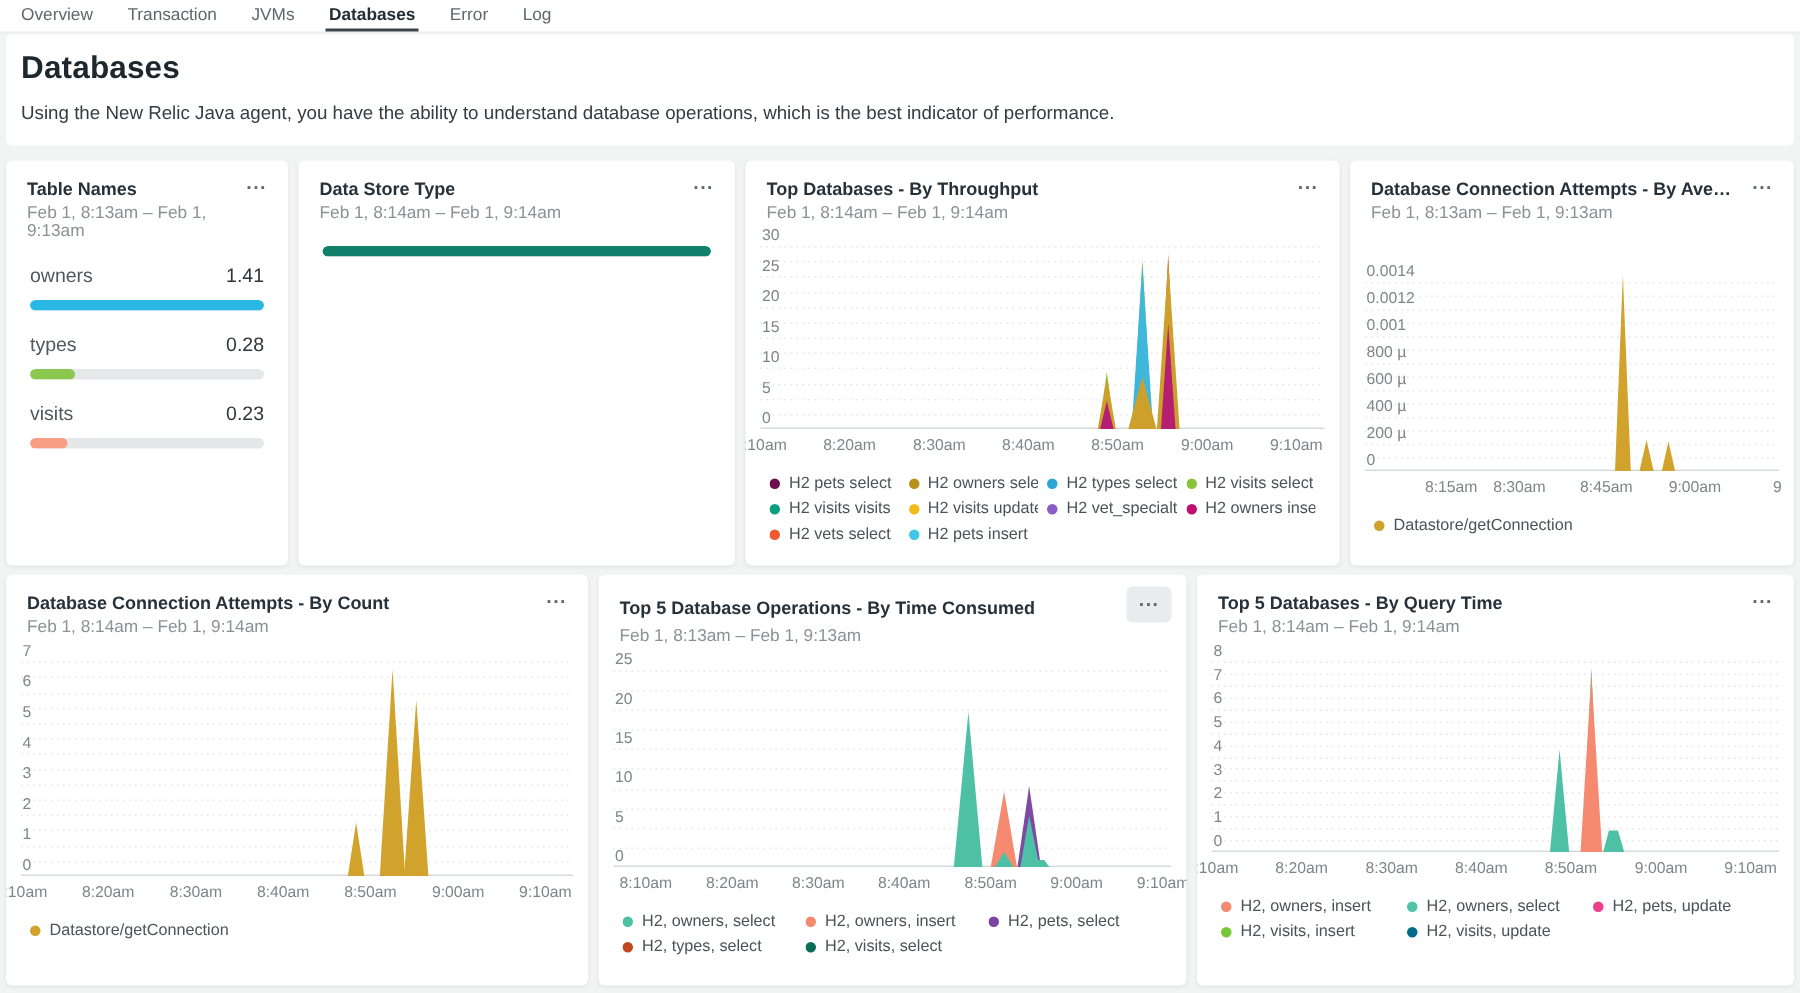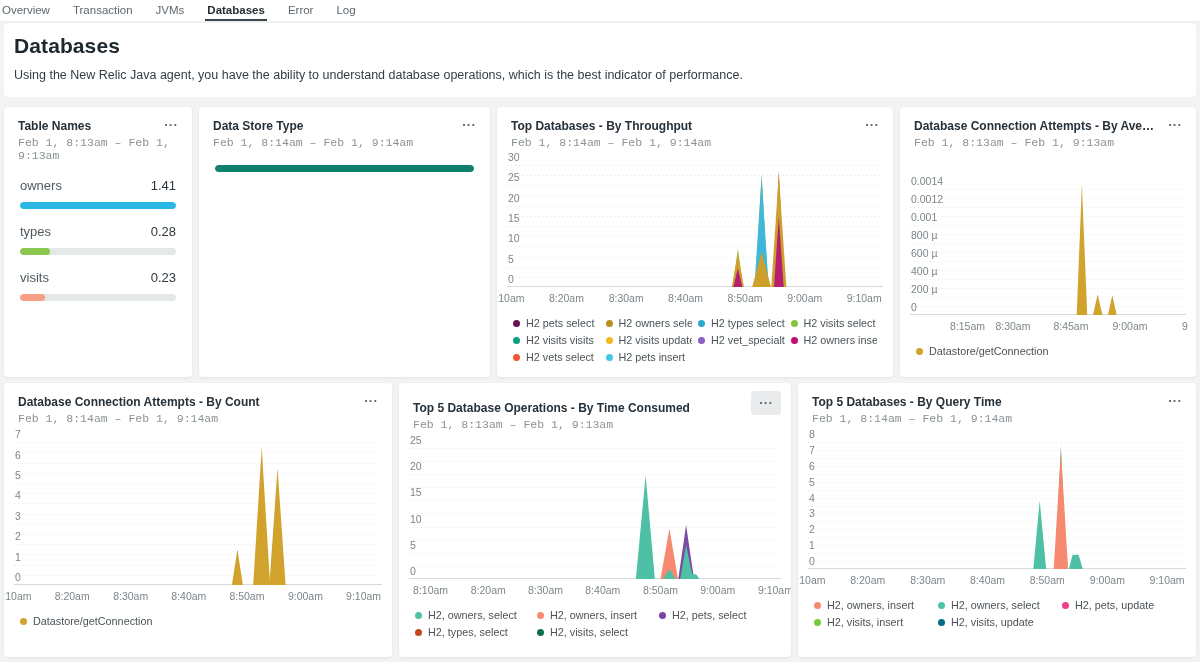--- a/index.html
+++ b/index.html
@@ -1,43 +1,43 @@
 <!DOCTYPE html>
 <html><head>
 <meta charset="utf-8">
 <style>
   html,body{margin:0;padding:0;background:#f2f3f3;}
   body{width:1200px;height:662px;overflow:hidden;font-family:"Liberation Sans",sans-serif;-webkit-font-smoothing:antialiased;}
   
-  .nav{background:#fff;height:21px;display:flex;align-items:stretch;padding-left:0;border-bottom:1px solid #eceeee;}
+  .nav{background:#fff;height:21px;display:flex;align-items:stretch;padding-left:12px;border-bottom:1px solid #eceeee;}
   .nav-item{font-size:11.5px;color:#5d676c;display:flex;align-items:center;padding:0 2px;margin-right:19px;cursor:pointer;border-bottom:2px solid transparent;}
   .nav-item.active{color:#232d33;font-weight:700;border-bottom:2px solid #3a444b;}
   
   .header-card{background:#fff;margin:1px 4px 0;border-radius:4px;padding:11px 10px 15px;height:auto;}
   .header-card h1{margin:0;font-size:21px;font-weight:700;color:#1d272e;letter-spacing:.1px;}
   .header-card p{margin:10px 0 0;font-size:12.5px;color:#333d43;}
   
   .grid{padding:0 4px;margin-top:10px;}
   .row{display:flex;gap:7px;}
   .row + .row{margin-top:6px;}
   .panel{background:#fff;border-radius:4px;box-shadow:0 1px 3px rgba(0,0,0,.07);padding:12px 14px;box-sizing:border-box;overflow:hidden;position:relative;}
   .row1 .panel{height:270px;}
   .row2 .panel{height:274px;}
   #p-tables{flex:0 0 188px;}
   #p-store{flex:0 0 291px;}
   #p-throughput{flex:0 0 396px;}
   #p-avg{flex:0 0 296px;}
   #p-count{flex:0 0 388px;}
   #p-time{flex:0 0 392px;}
   #p-query{flex:0 0 398px;}
-  .panel-title-row{display:flex;align-items:flex-end;justify-content:space-between;}
+  .panel-title-row{display:flex;align-items:center;justify-content:space-between;}
   .panel-title-row h3{margin:0;font-size:12px;font-weight:700;color:#26313a;white-space:nowrap;overflow:hidden;text-overflow:ellipsis;}
   .menu{border:none;background:none;color:#5f6a70;font-size:13px;font-weight:700;line-height:6px;letter-spacing:1px;padding:2px 4px 8px;margin:-2px -4px 0 6px;border-radius:4px;cursor:pointer;flex:none;}
   .menu.hl{background:#e9ebec;padding:6px 8px 12px;margin-top:-4px;}
-  .panel-time{font-size:11.5px;color:#8a9296;margin-top:3px;font-family:Liberation Mono, monospace;}
+  .panel-time{font-size:11.5px;color:#8a9296;margin-top:3px;}
   
   .bars{margin-top:16px;padding:0 2px;}
   .bar-row{margin-bottom:15px;}
   .bar-top{display:flex;justify-content:space-between;align-items:baseline;font-size:13px;}
   .bar-label{color:#4e585e;}
   .bar-value{color:#2d373d;}
   .bar-track{margin-top:9px;height:7px;border-radius:4px;background:#e5e8e8;overflow:hidden;}
   .bar-fill{height:7px;border-radius:4px;}
   
   .chart{margin:10px -4px 0;}

